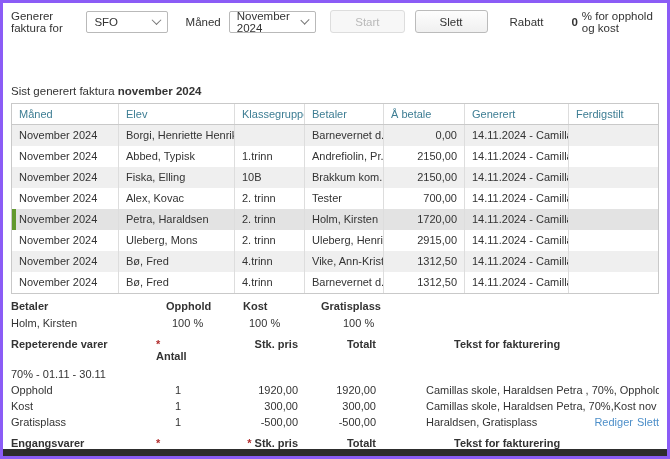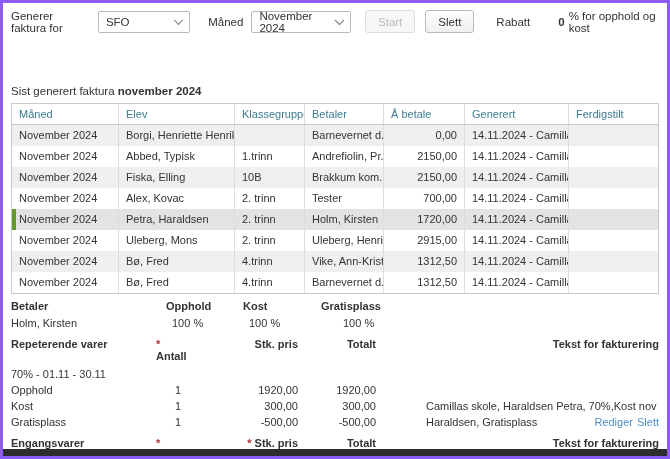--- a/index.html
+++ b/index.html
@@ -13,21 +13,21 @@
   .topbar { display: flex; align-items: center; padding: 7px 8px 0 8px; height: 30px; }
   .lbl { font-size: 11.5px; color: #333; }
   .selectbox {
     height: 22px; border: 1px solid #b9b9b9; background: #fff; border-radius: 2px;
     display: flex; align-items: center; justify-content: space-between;
     padding: 0 7px; font-size: 11.5px; color: #333; cursor: pointer;
   }
   .chev { width: 7px; height: 7px; border-right: 1.5px solid #777; border-bottom: 1.5px solid #777;
           transform: rotate(45deg) translate(-1px,-1px); display: inline-block; }
   .btn {
-    height: 23px; padding: 0 12px; font-size: 11.5px; color: #333;
+    height: 23px; padding: 0 24px; font-size: 11.5px; color: #333;
     background: linear-gradient(#fdfdfd, #f0f0f0); border: 1px solid #bbb; border-radius: 3px;
     cursor: pointer; font-family: "Liberation Sans", sans-serif;
   }
   .btn:disabled, .btn.disabled { color: #b9b9b9; background: #f7f7f7; border-color: #ddd; cursor: default; }
   .unit-select { width: 110px; margin-left: 8px; }
   .month-lbl { margin-left: 18px; }
   .month-select { width: 119px; margin-left: 8px; }
   .start-btn { margin-left: 14px; }
   .slett-btn { margin-left: 10px; }
   .rabatt-lbl { margin-left: 22px; }
@@ -60,21 +60,21 @@
   .payer-grid .vl { padding-top: 5px; }
   .payer-grid .ind { padding-left: 6px; }
   .payer-grid .ind2 { padding-left: 22px; }
   .items-head, .item-row, .group-row {
     display: grid; grid-template-columns: 145px 25px 117px 78px 1fr auto;
     padding: 0 8px; font-size: 11px; align-items: baseline;
   }
   .items-head { font-weight: bold; padding-top: 9px; }
   .items-head .c2 { text-align: left; }
   .items-head .c3, .items-head .c4 { text-align: right; }
-  .items-head .c5 { padding-left: 52px; text-align: right; }
+  .items-head .c5 { padding-left: 78px; }
   .star { color: #b02b2b; font-weight: bold; }
   .group-row { padding-top: 6px; }
   .item-row { padding-top: 4px; }
   .item-row .c2 { text-align: right; }
   .item-row .c3, .item-row .c4 { text-align: right; }
   .item-row .c5 { padding-left: 50px; white-space: nowrap; overflow: hidden; }
   .item-row .c6 { color: #4d8fc9; white-space: nowrap; }
   .item-row .c6 a { color: #4d8fc9; text-decoration: none; cursor: pointer; margin-left: 1px; }
   .add-row { display: flex; align-items: center; padding: 7px 8px 0 8px; font-size: 11px; cursor: pointer; }
   .plus-circle {
@@ -220,20 +220,21 @@
     <div class="c6"></div>
   </div>
   <div class="group-row">
     <div class="c1">70% - 01.11 - 30.11</div>
   </div>
   <div class="item-row">
     <div class="c1">Opphold</div>
     <div class="c2">1</div>
     <div class="c3">1920,00</div>
     <div class="c4">1920,00</div>
+    <div class="c5">Camillas skole, Haraldsen Petra , 70%, Opphold</div>
     <div class="c6"></div>
   </div>
   <div class="item-row">
     <div class="c1">Kost</div>
     <div class="c2">1</div>
     <div class="c3">300,00</div>
     <div class="c4">300,00</div>
     <div class="c5">Camillas skole, Haraldsen Petra, 70%,Kost nov 2024</div>
     <div class="c6"></div>
   </div>

